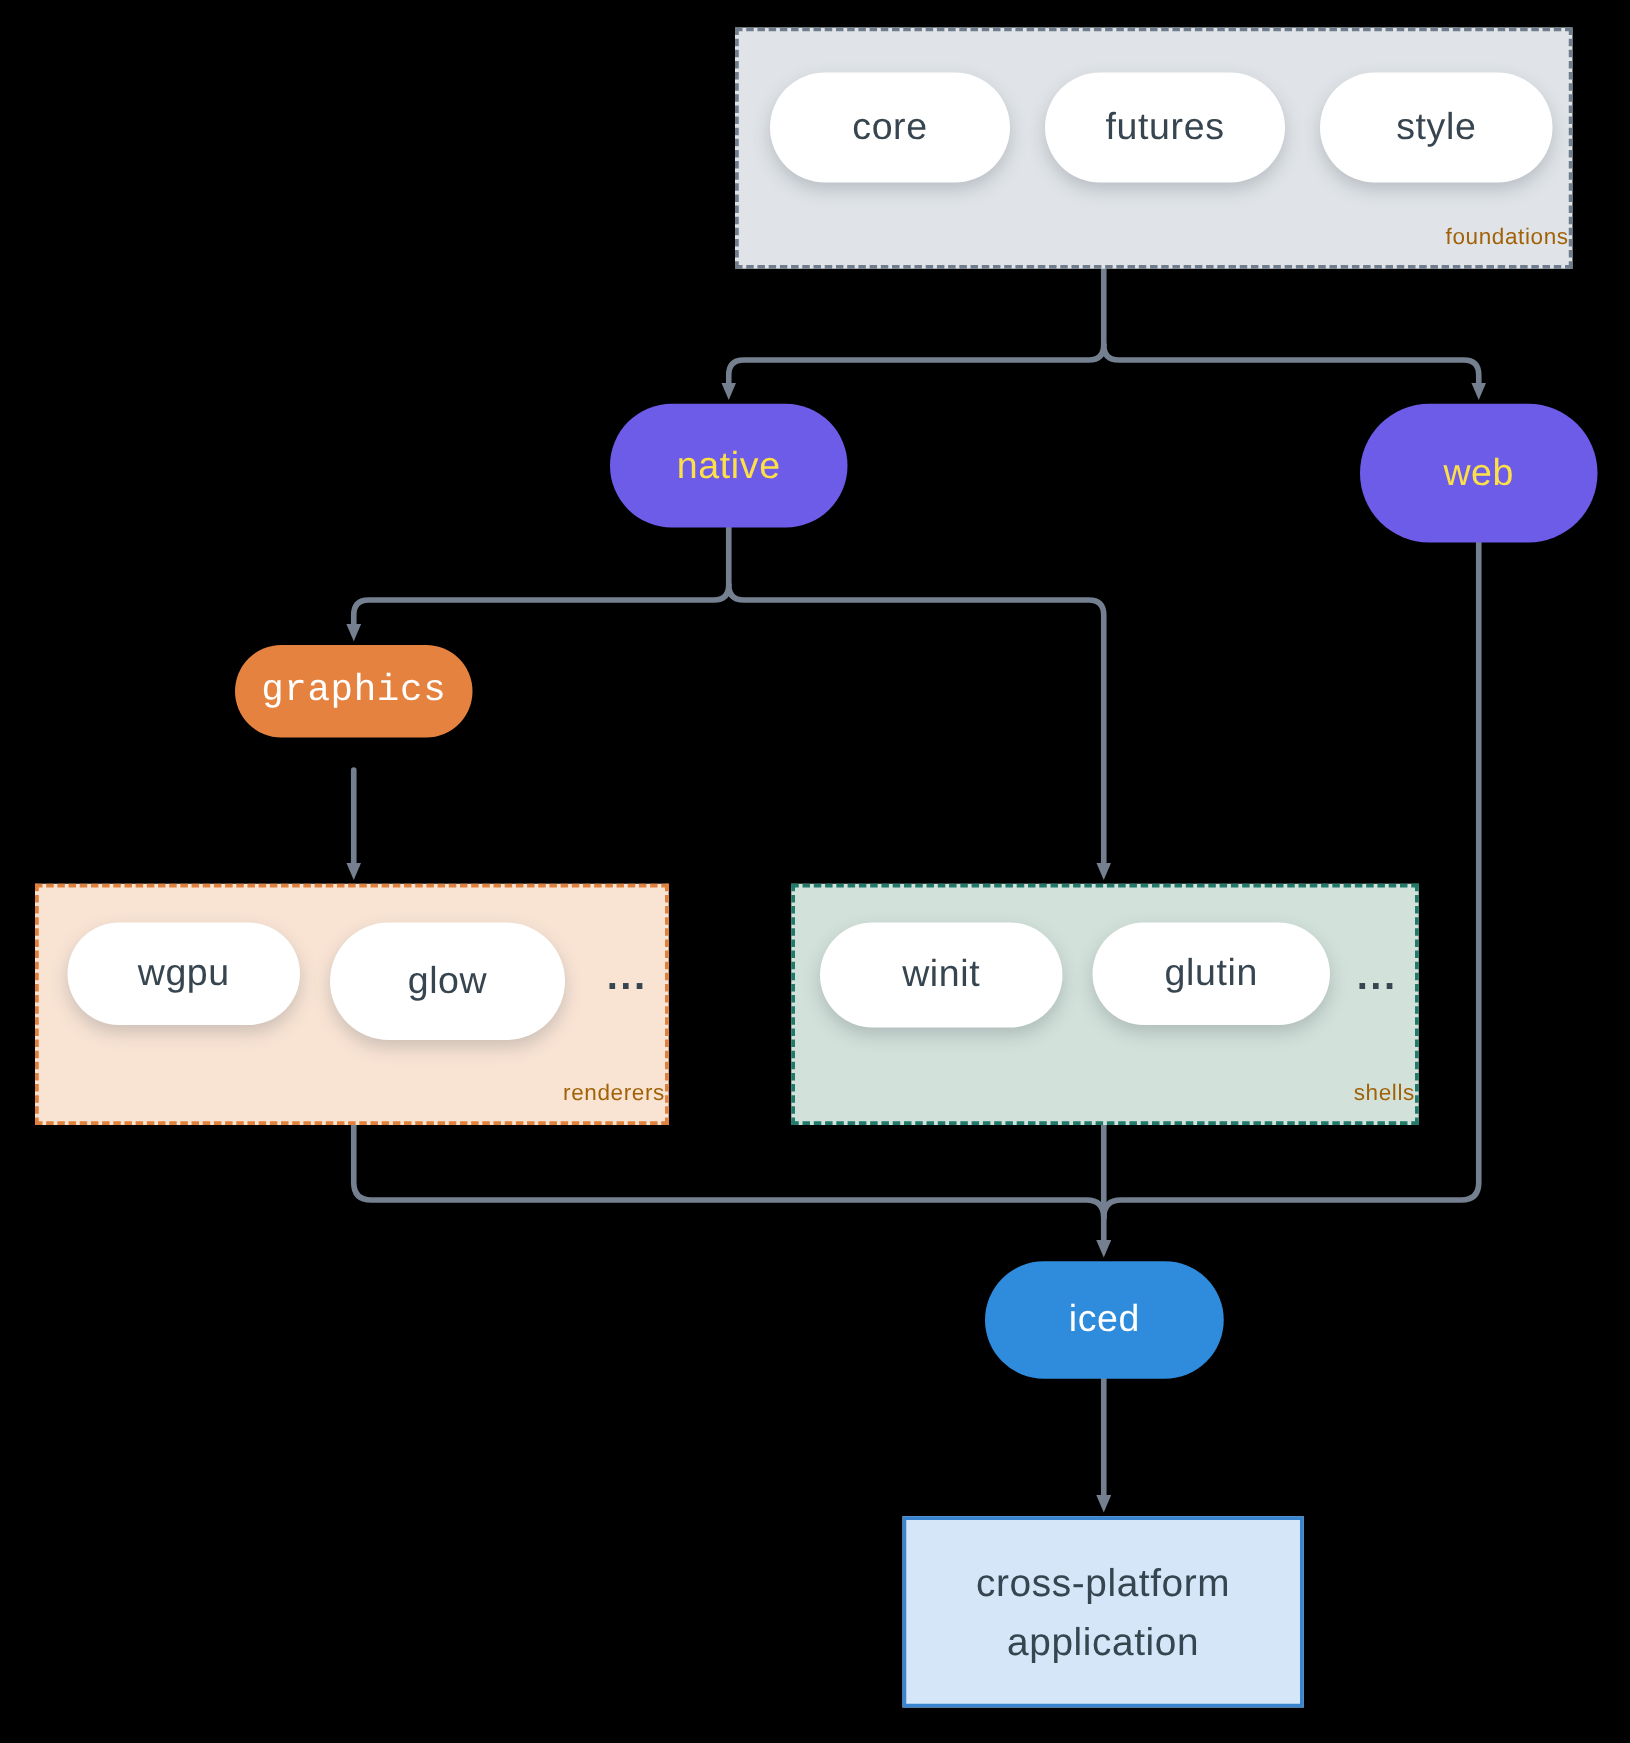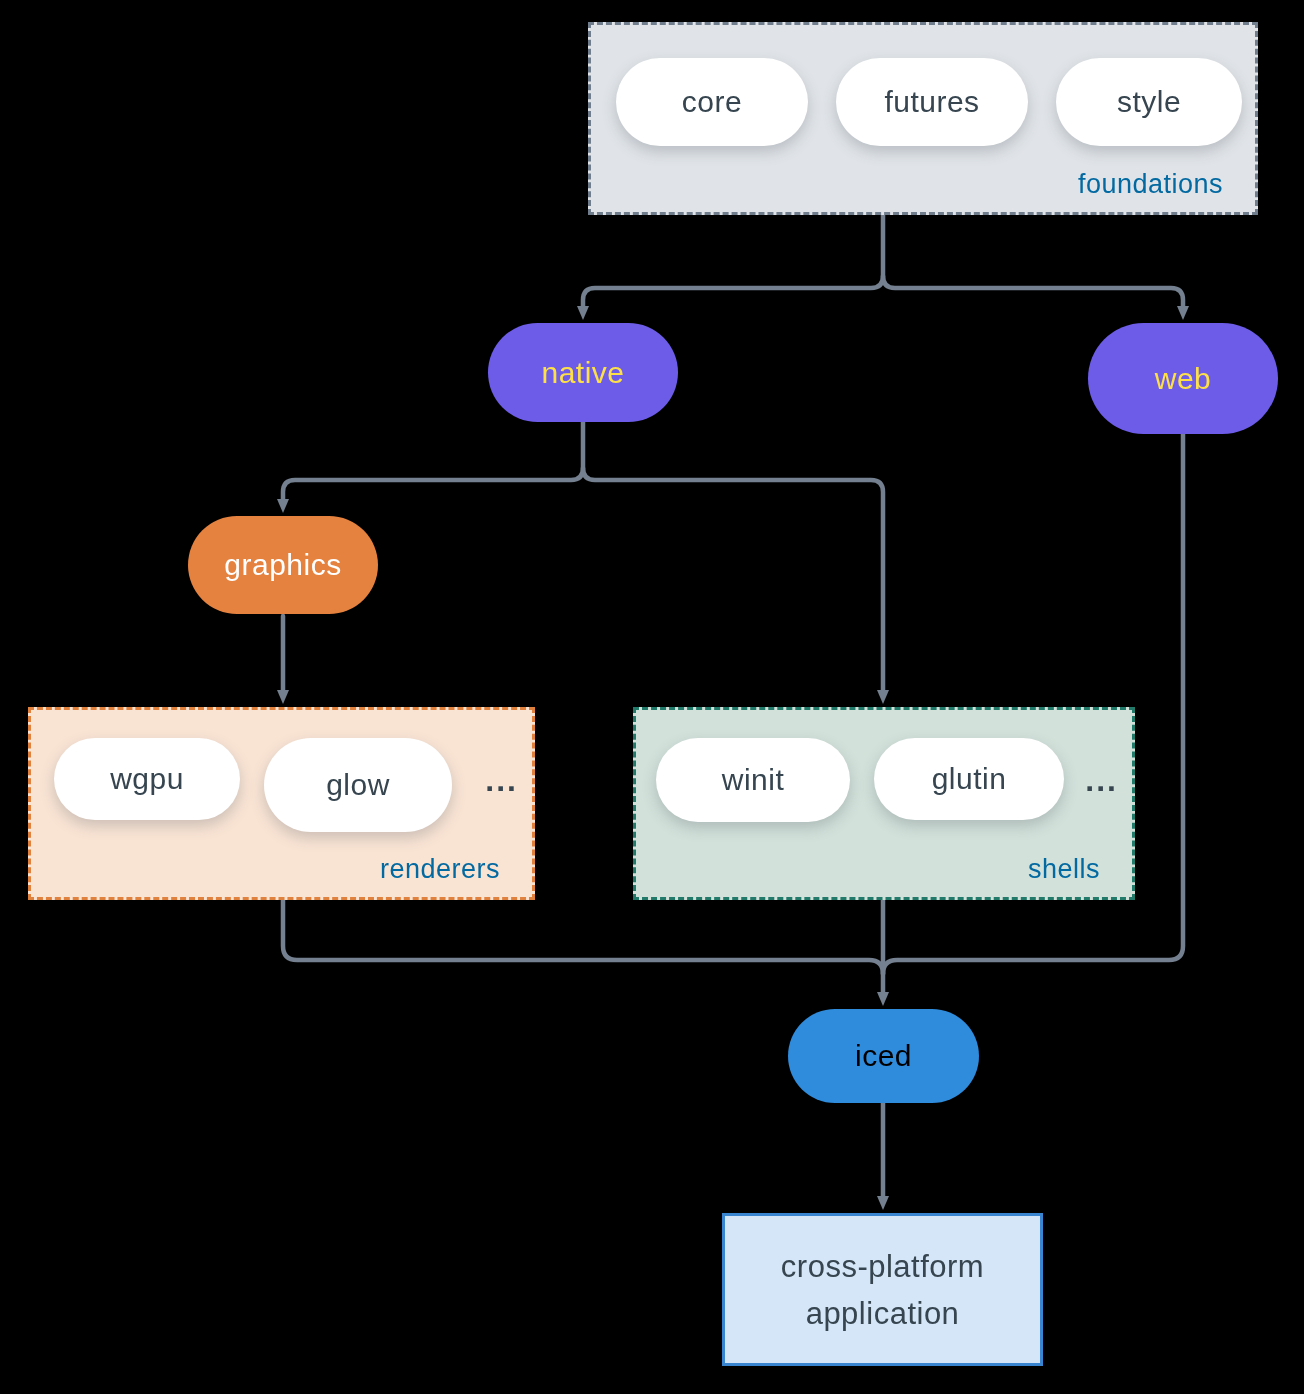--- a/index.html
+++ b/index.html
@@ -9,33 +9,33 @@
     background:#000;
     font-family:"Liberation Sans", sans-serif;
     overflow:hidden;
   }
   svg.connectors{position:absolute;left:0;top:0;z-index:1;pointer-events:none;}
   .zone{position:absolute;z-index:2;box-sizing:border-box;border:3px dashed;}
   .zone.foundations{left:548px;top:22px;width:670px;height:193px;background:#e0e4e8;border-color:#6f7d8c;margin-left:40px;}
   .zone.renderers{left:28px;top:707px;width:507px;height:193px;background:#f9e4d4;border-color:#e0813d;}
   .zone.shells{left:633px;top:707px;width:502px;height:193px;background:#d2e1da;border-color:#217a6a;}
   .zone-label{
-    position:absolute;right:32px;bottom:12px;
-    font-size:27px;color:#0369a1;letter-spacing:0.5px;
+    position:absolute;right:0;bottom:12px;
+    font-size:18px;color:#a16207;letter-spacing:0.5px;
   }
   .pill{
     position:absolute;z-index:3;
     border-radius:999px;
     display:flex;align-items:center;justify-content:center;
     font-size:30px;letter-spacing:0.5px;
   }
   .pill.white{background:#ffffff;color:#36454f;box-shadow:0 6px 14px rgba(70,80,90,0.25);}
   .pill.purple{background:#6c5ce8;color:#fde047;}
   .pill.orange{background:#e5823f;color:#ffffff;}
-  .pill.blue{background:#2f8bdb;color:#000000;justify-content:center;}
+  .pill.blue{background:#2f8bdb;color:#ffffff;justify-content:center;}
   .ellipsis{
     position:absolute;z-index:3;
     font-size:32px;color:#36454f;font-weight:bold;letter-spacing:2px;
   }
   .app-box{
     position:absolute;z-index:2;box-sizing:border-box;
     left:722px;top:1213px;width:321px;height:153px;
     background:#d4e6f7;border:3px solid #3a85d0;
     display:flex;flex-direction:column;align-items:center;justify-content:center;
     font-size:31px;color:#36454f;line-height:47px;letter-spacing:0.5px;
@@ -80,21 +80,21 @@
     <div class="zone-label">foundations</div>
   </div>
 
   <div class="pill purple" style="left:488px;top:323px;width:190px;height:99px;">
     <span>native</span>
   </div>
   <div class="pill purple" style="left:1088px;top:323px;width:190px;height:111px;">
     <span>web</span>
   </div>
 
-  <div class="pill orange" style="left:188px;top:516px;width:190px;height:98px;">
+  <div class="pill orange" style="left:188px;top:516px;width:190px;height:74px;font-family:Liberation Mono, monospace;">
     <span>graphics</span>
   </div>
 
   <div class="zone renderers">
     <div class="pill white" style="left:23px;top:28px;width:186px;height:82px;">
       <span>wgpu</span>
     </div>
     <div class="pill white" style="left:233px;top:28px;width:188px;height:94px;">
       <span>glow</span>
     </div>

